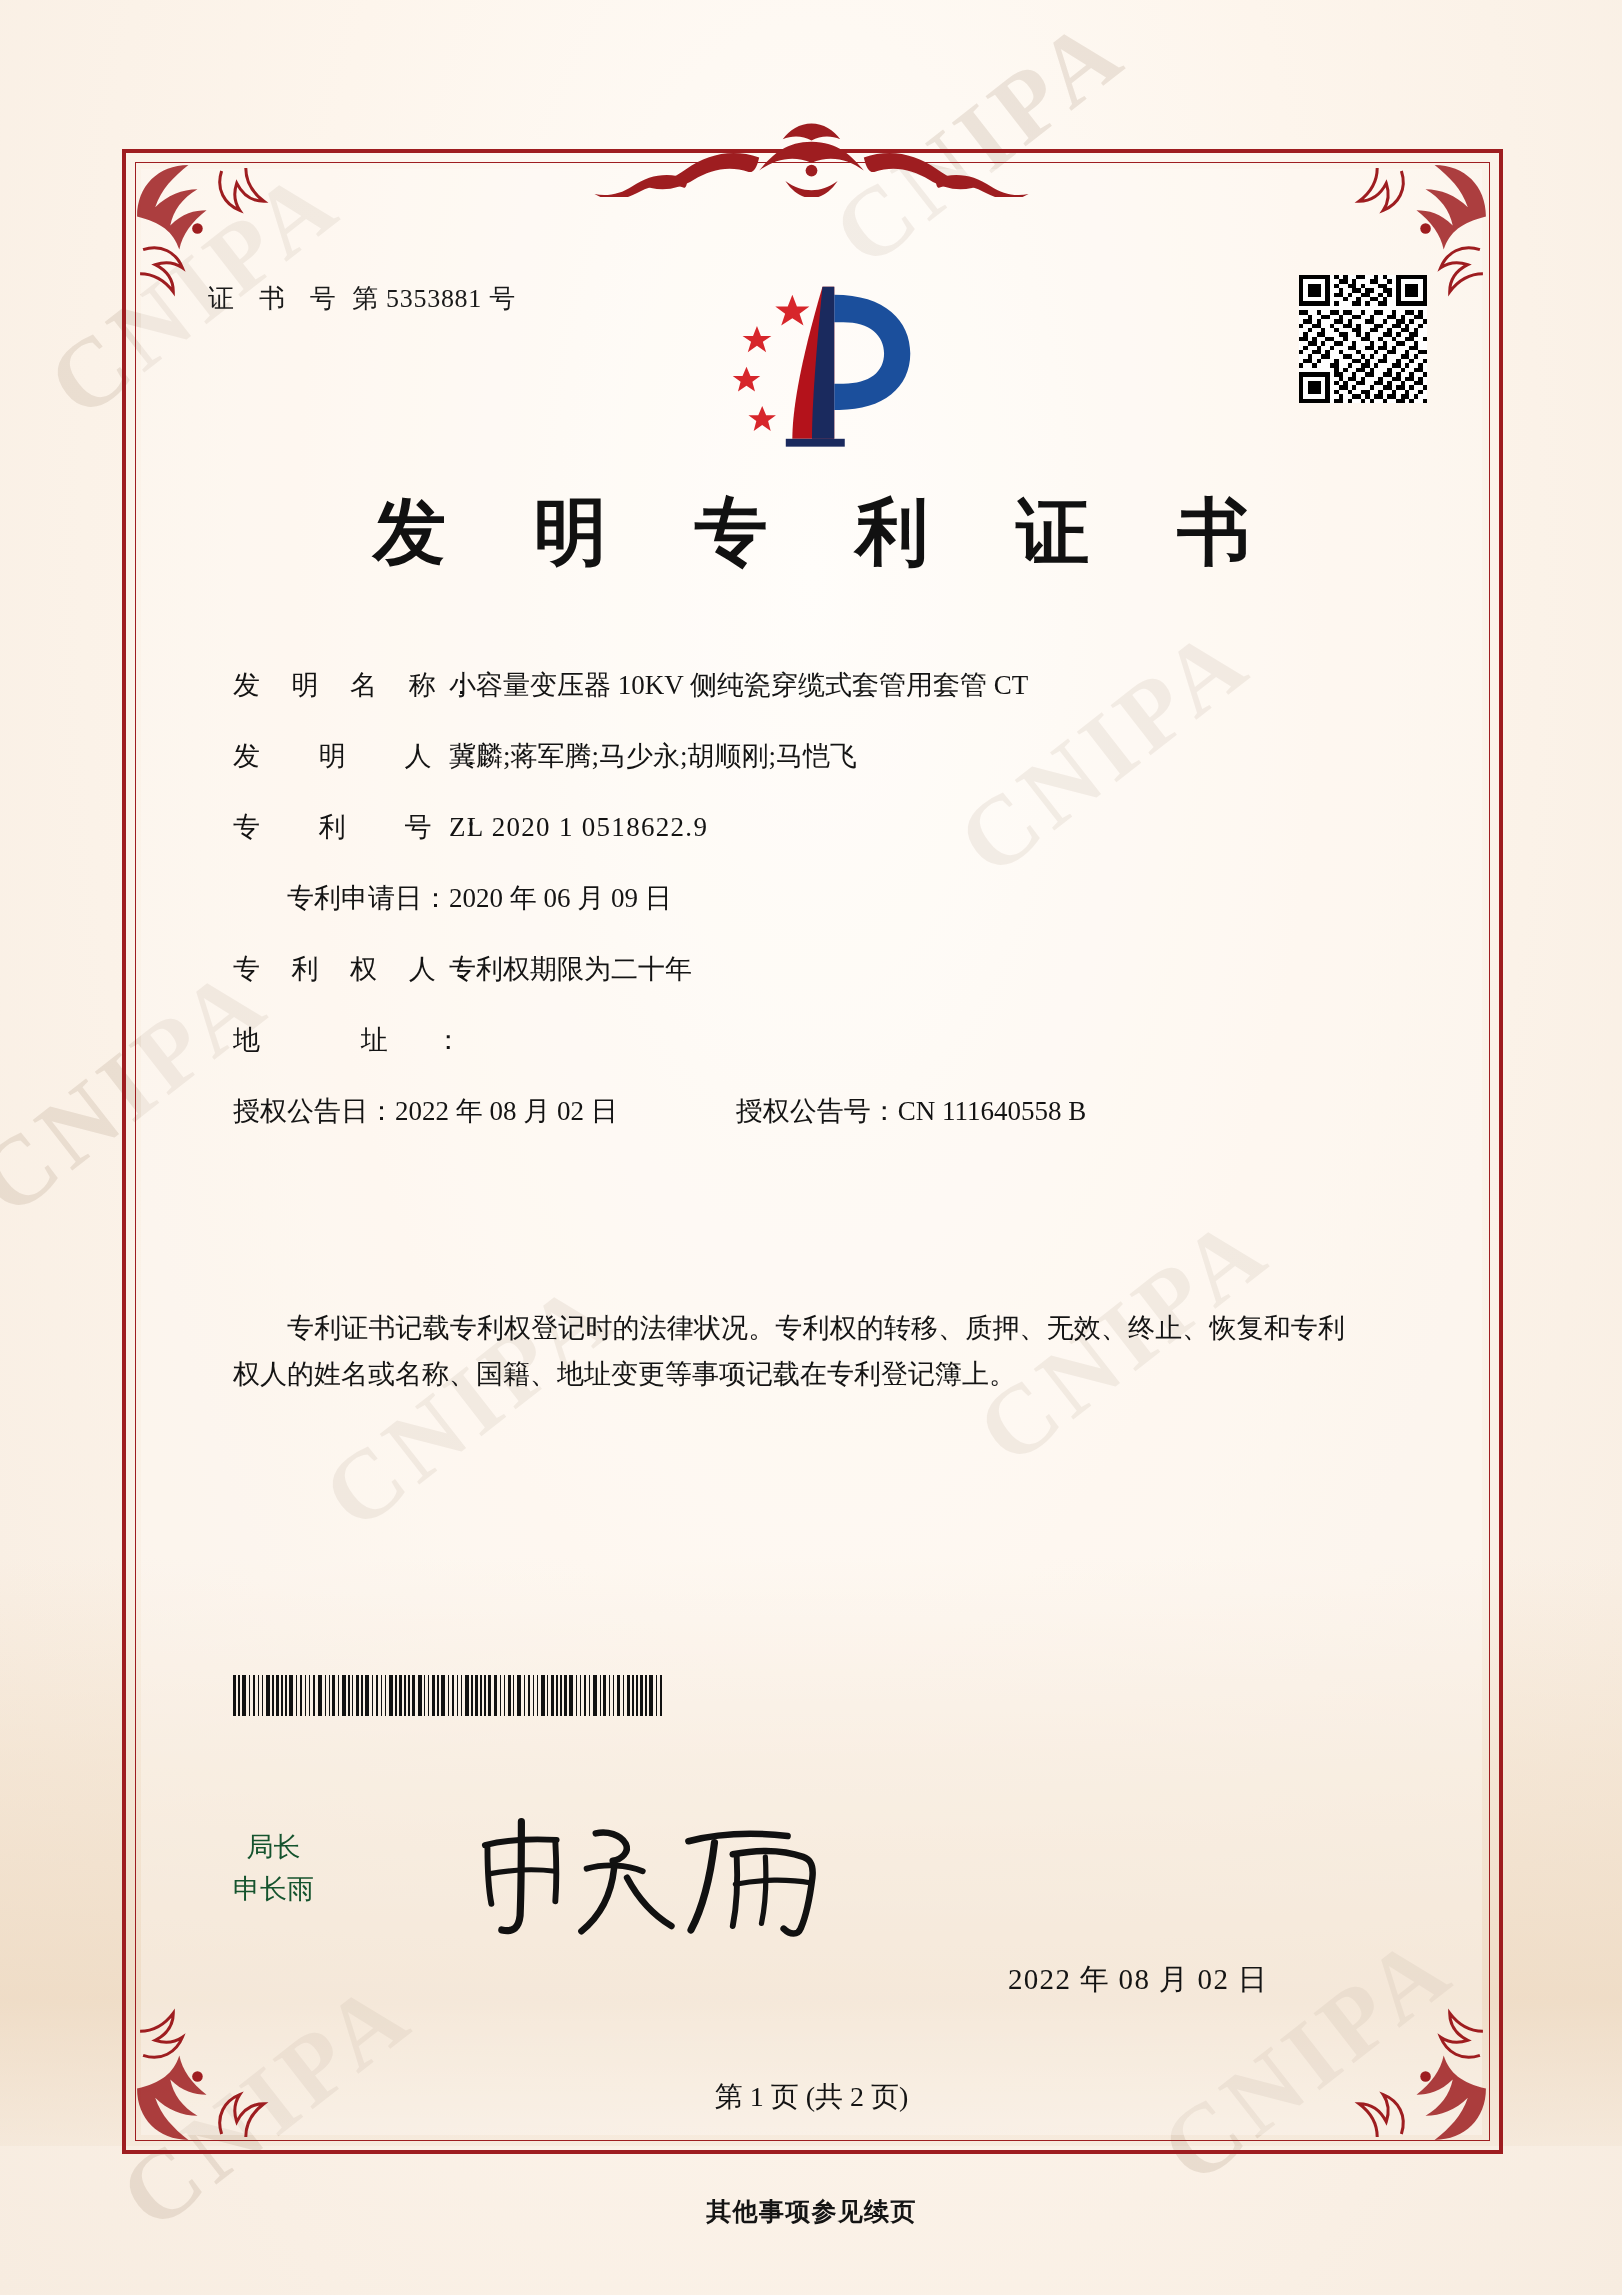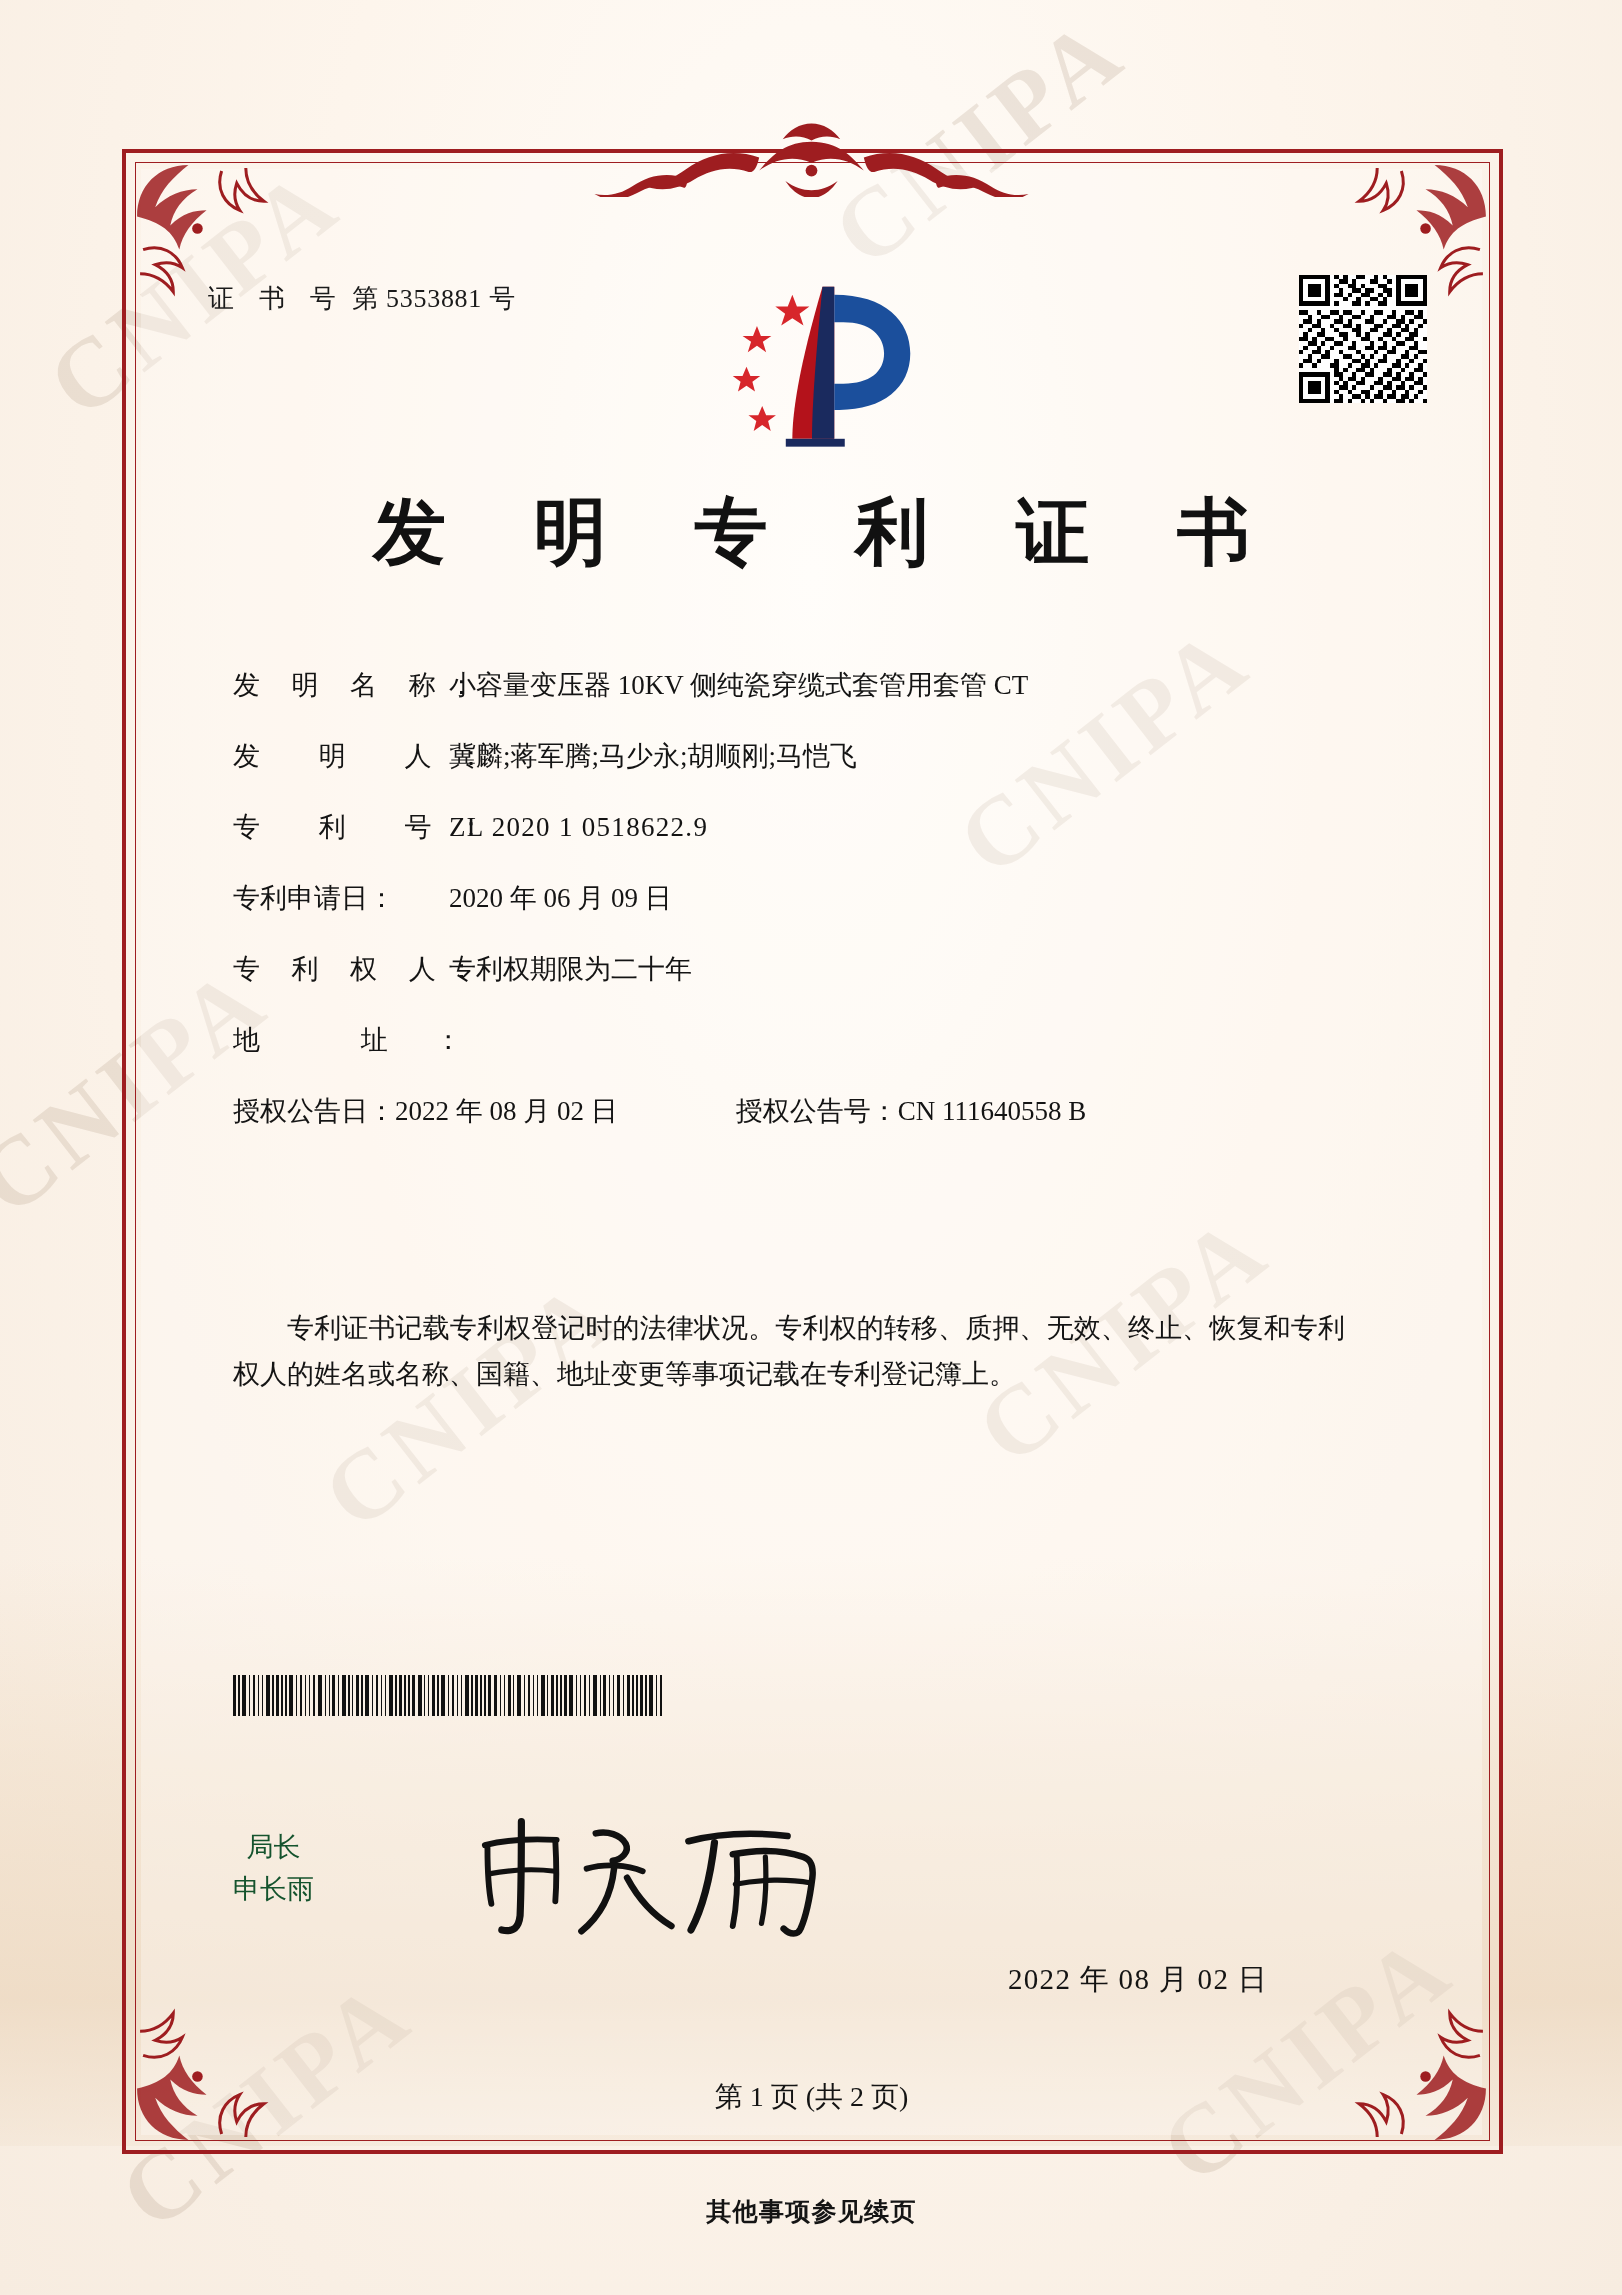--- a/index.html
+++ b/index.html
@@ -163,21 +163,21 @@
     white-space: nowrap;
   }
   .row .label {
     width: 216px;
     flex: 0 0 216px;
     display: inline-block;
   }
   .row .label.sp3  { letter-spacing: 12.4px; }
   .row .label.sp4  { letter-spacing: 26px; }
   .row .label.sp5  { letter-spacing: 12.4px; }
-  .row .label.sp6  { letter-spacing: 0px; }
+  .row .label.sp6  { letter-spacing: 0px; text-align: right; }
   .row .label.addr { letter-spacing: 0; }
   .row .value { display: inline-block; }
   .row .value.mono-sp { letter-spacing: 1.3px; }
 
   .row-split { display: flex; align-items: baseline; white-space: nowrap; }
   .row-split .seg2 { margin-left: 118px; }
 
   
   .paras {
     position: absolute;

